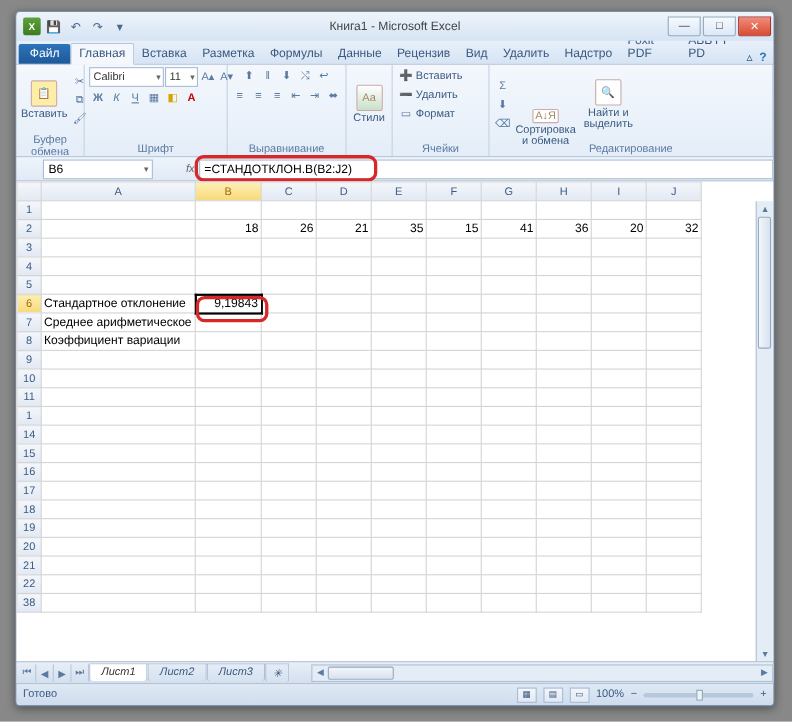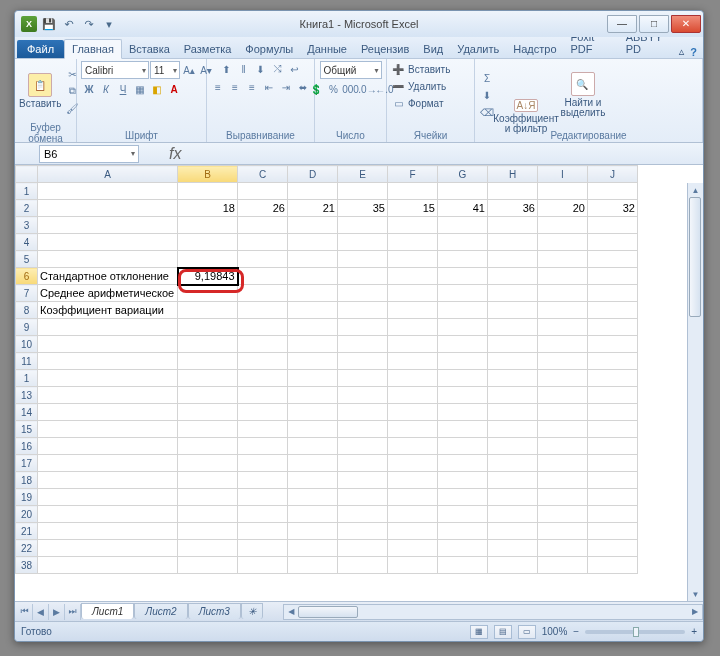--- a/index.html
+++ b/index.html
@@ -26,21 +26,21 @@
   .big-btn .ic { width: 24px; height: 24px; background: #fceea8; border: 1px solid #caa; border-radius: 2px; display:flex;align-items:center;justify-content:center;color:#a86; }
   .big-btn .lb { font-size: 10px; text-align: center; line-height: 1; margin-top: 2px; }
   .mini { width: 16px; height: 16px; display:flex;align-items:center;justify-content:center;font-size:10px;color:#5a7aa0;border:1px solid transparent; }
   .col { display:flex;flex-direction:column;gap:1px; }
   .row { display:flex;gap:1px;align-items:center; }
   .combo { height:18px;border:1px solid #a8bcd4;background:#fff;font-size:10px;padding:0 12px 0 3px;position:relative;color:#333;display:flex;align-items:center; }
   .combo::after { content:"▾"; position:absolute;right:2px;font-size:8px;color:#666; }
   .namebox-row { height: 22px; background: linear-gradient(#eef4fb,#e0eaf6); border-bottom: 1px solid #b0c0d4; display:flex; align-items:center; font-size:11px; }
   .namebox { width: 100px; height:18px; margin-left: 24px; border:1px solid #a8bcd4; background:#fff; display:flex;align-items:center;padding:0 4px;position:relative; }
   .namebox::after { content:"▾"; position:absolute;right:3px;font-size:8px;color:#666; }
-  .fx { margin-left: 30px; font-style: italic; color:#666; font-size:16px; }
+  .fx { margin-left: 30px; font-style: italic; color:#666; font-size:10px; }
   .formula-wrap { flex:1; margin-left:4px; position:relative; }
   .formula-in { height:18px; border:1px solid #a8bcd4; background:#fff; padding:0 4px; font-size:11px; width: 100%; }
   .hlbox { position:absolute; border:3px solid #d62828; border-radius:8px; pointer-events:none; }
   .sheet-area { flex:1; background:#fff; position:relative; overflow:hidden; }
   table.grid { border-collapse:collapse; font-size:11px; color:#000; table-layout:fixed; }
   table.grid th, table.grid td { border:1px solid #d4d4d4; height:17px; padding:0 2px; font-weight:normal; overflow:hidden; white-space:nowrap; }
   table.grid th { background:linear-gradient(#f3f6fb,#e2e9f3); color:#3b5a80; text-align:center; font-size:10px; }
   table.grid th.rowh { width:22px; text-align:center; }
   table.grid td { text-align:right; background:#fff; }
   table.grid td.ltxt { text-align:left; }
@@ -161,34 +161,30 @@
           <div class="mini">≡</div>
           <div class="mini">≡</div>
           <div class="mini">⇤</div>
           <div class="mini">⇥</div>
           <div class="mini">⬌</div>
         </div>
       </div>
       <div class="group-label">Выравнивание</div>
     </div>
 
-    <div class="group" style="width:72px;">
-      <div class="group-body col" style="gap:2px;">
-        <div class="combo" style="width:62px;">Общий</div>
-        <div class="row">
-          <div class="mini">💲</div>
-          <div class="mini">%</div>
-          <div class="mini">000</div>
-          <div class="mini">.0→</div>
-          <div class="mini">←.0</div>
-        </div>
-      </div>
-      <div class="group-label">Число</div>
-    </div>
-
+
+    <div class="group" style="width:42px;">
+      <div class="group-body">
+        <div class="big-btn" style="width:38px;">
+          <div class="ic" style="background:linear-gradient(#fff,#c8e0c8);">Aa</div>
+          <div class="lb">Стили</div>
+        </div>
+      </div>
+      <div class="group-label">&nbsp;</div>
+    </div>
 
     <div class="group" style="width:88px;">
       <div class="group-body col" style="gap:1px;align-items:flex-start;">
         <div class="row">
             <div class="mini">➕</div>
             <span>Вставить</span>
           </div>
         <div class="row">
             <div class="mini">➖</div>
             <span>Удалить</span>
@@ -203,36 +199,40 @@
 
     <div class="group" style="flex:1;">
       <div class="group-body">
         <div class="col" style="gap:1px;">
           <div class="mini">Σ</div>
           <div class="mini">⬇</div>
           <div class="mini">⌫</div>
         </div>
         <div class="big-btn" style="width:56px;">
           <div class="ic" style="background:#fff;margin-top:42px;">A↓Я</div>
-          <div class="lb">Коэффициент и фильтр</div>
+          <div class="lb">Сортировка и обмена</div>
         </div>
         <div class="big-btn" style="width:52px;">
           <div class="ic" style="background:#fff;">🔍</div>
           <div class="lb">Найти и выделить</div>
         </div>
       </div>
       <div class="group-label">Редактирование</div>
     </div>
   </div>
 
   <div class="namebox-row">
     <div class="namebox">
         <span>B6</span>
       </div>
     <span class="fx">fx</span>
+    <div class="formula-wrap">
+      <input class="formula-in" value="=СТАНДОТКЛОН.В(B2:J2)" style="">
+      <div class="hlbox" style="left:-4px;top:-4px;width:166px;height:24px;"></div>
+    </div>
   </div>
 
   <div class="sheet-area">
     <table class="grid" id="grid">
         <tbody>
           <tr>
             <th class="rowh" style="width:22px;"></th>
             <th class="" style="width:140px;">A</th>
             <th class=" sel-col" style="width:60px;">B</th>
             <th class="" style="width:50px;">C</th>
@@ -394,33 +394,20 @@
             <td class=""></td>
             <td class=""></td>
             <td class=""></td>
             <td class=""></td>
             <td class=""></td>
             <td class=""></td>
             <td class=""></td>
             <td class=""></td>
           </tr>
           <tr>
-            <th class="rowh">13</th>
-            <td class=""></td>
-            <td class=""></td>
-            <td class=""></td>
-            <td class=""></td>
-            <td class=""></td>
-            <td class=""></td>
-            <td class=""></td>
-            <td class=""></td>
-            <td class=""></td>
-            <td class=""></td>
-          </tr>
-          <tr>
             <th class="rowh">14</th>
             <td class=""></td>
             <td class=""></td>
             <td class=""></td>
             <td class=""></td>
             <td class=""></td>
             <td class=""></td>
             <td class=""></td>
             <td class=""></td>
             <td class=""></td>

